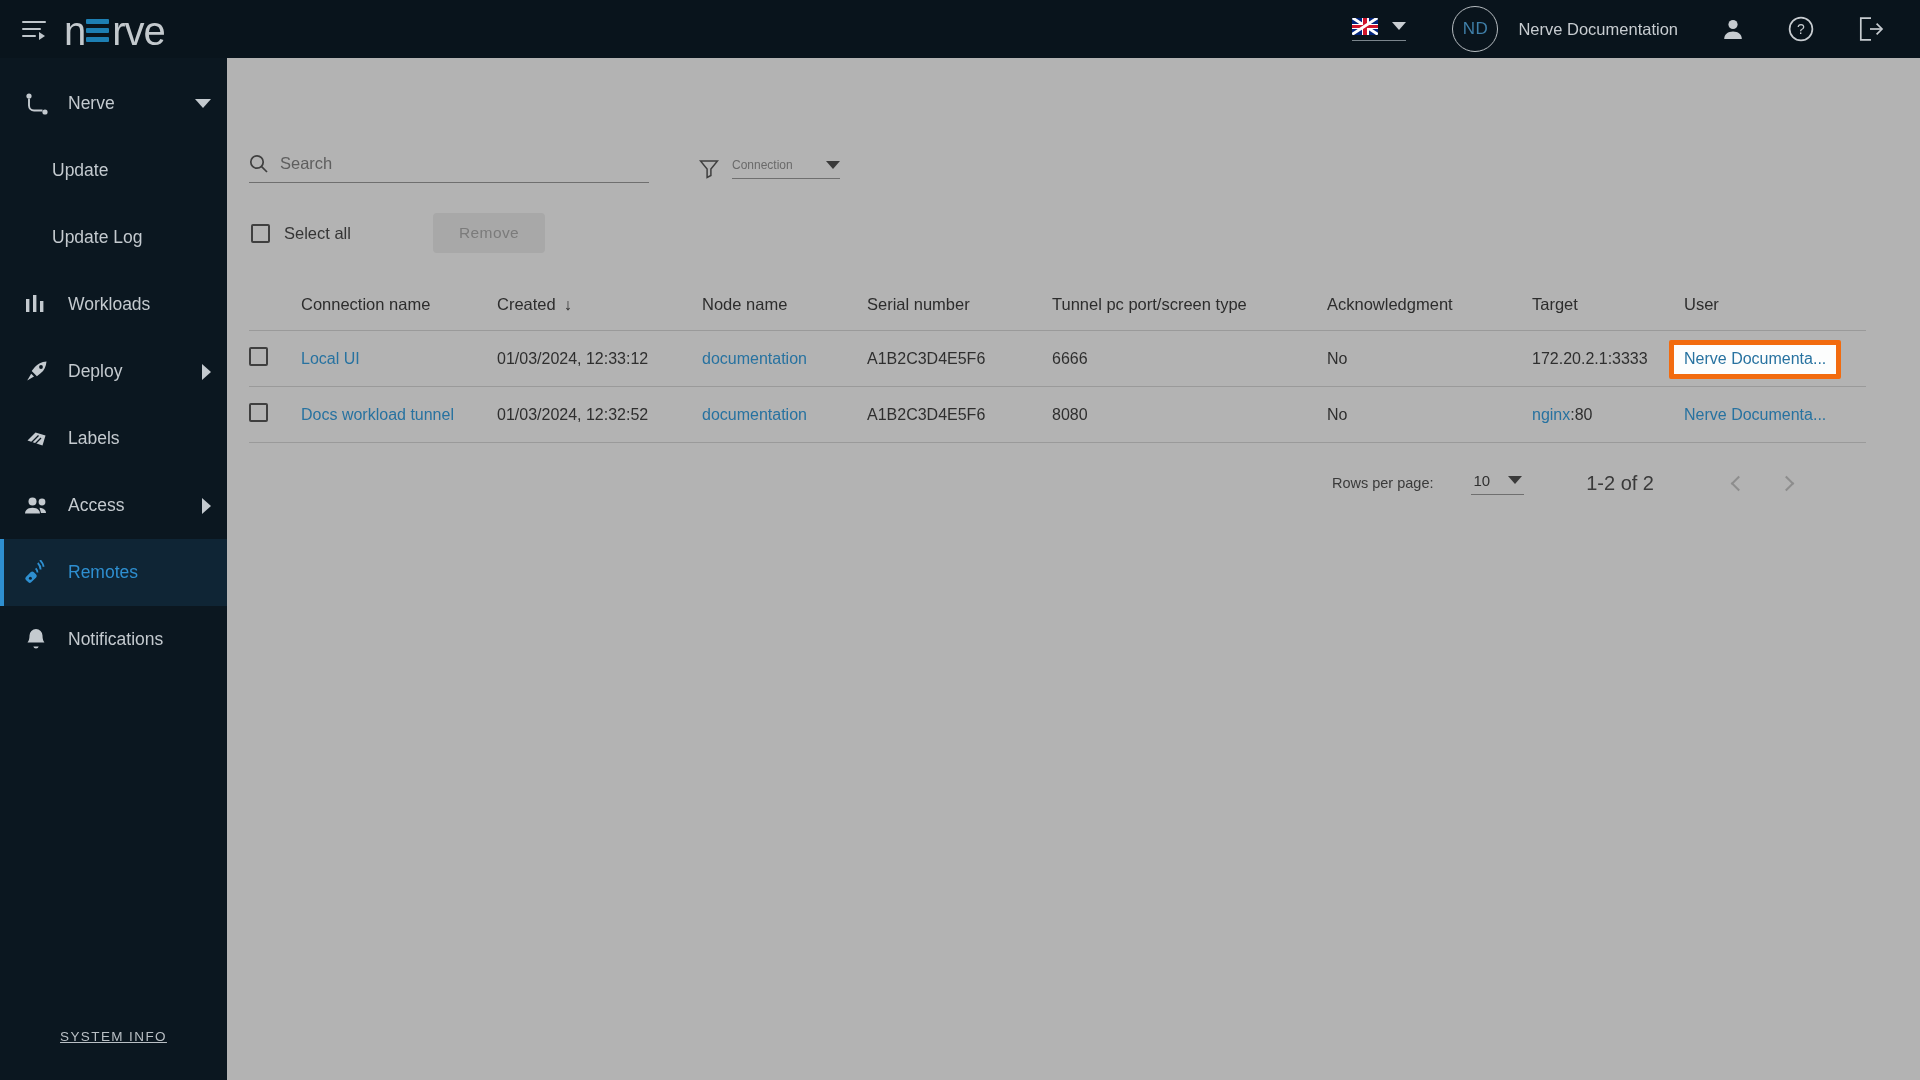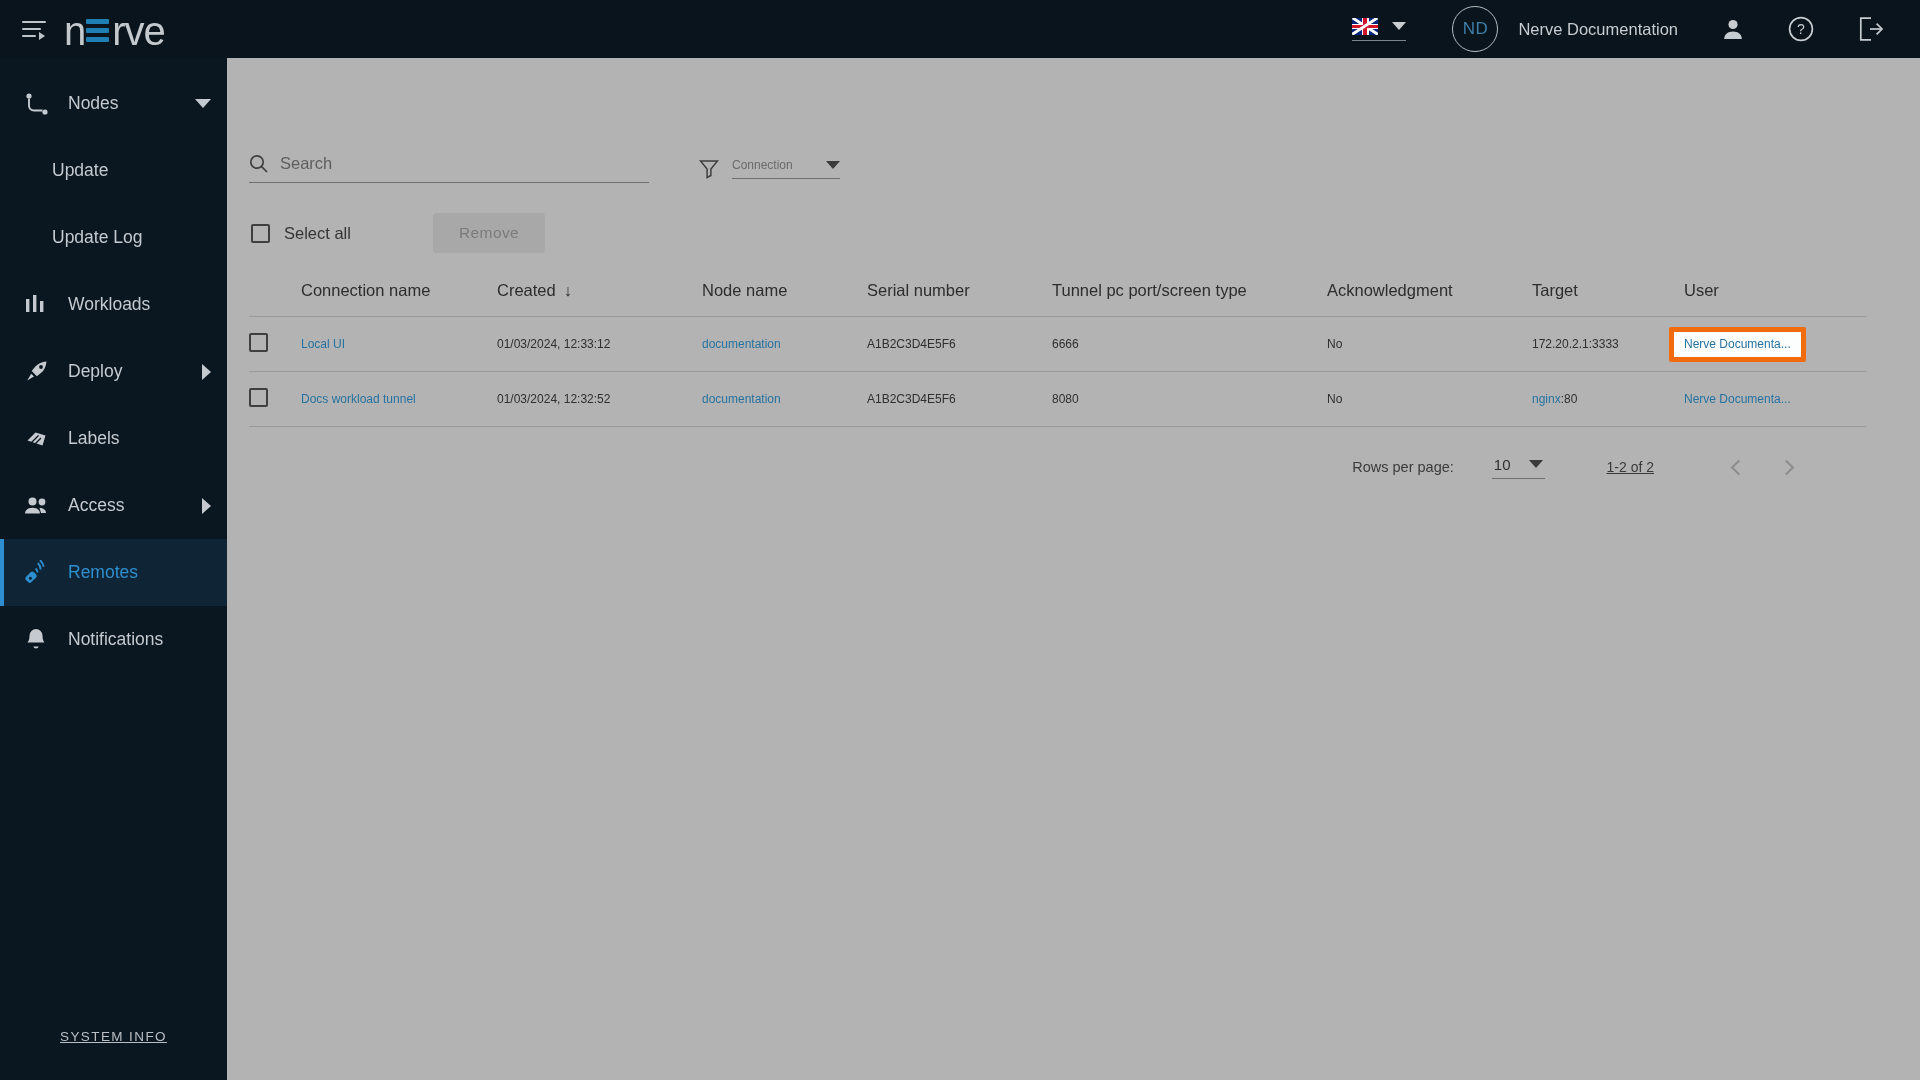--- a/index.html
+++ b/index.html
@@ -175,28 +175,28 @@
     margin-left: 82px;
     background: #a8a8a8; color: #7b7b7b;
     border: none; border-radius: 4px;
     padding: 11px 26px; font-size: 15.5px; letter-spacing: .4px;
     font-family: "Liberation Sans", sans-serif;
     cursor: default;
   }
 
   
   .table-area { padding: 28px 54px 0 22px; }
-  table { width: 100%; border-collapse: collapse; table-layout: fixed; }
+  table { width: 100%; border-collapse: collapse; table-layout: fixed; margin-top: 14px; }
   thead th {
     text-align: left; font-weight: 400; font-size: 16.5px; color: #2d2d2d;
     padding: 0 0 16px 0; vertical-align: bottom;
   }
   thead tr { border-bottom: 1px solid #9a9a9a; }
   tbody td {
-    font-size: 12px; color: #2f2f2f; padding: 16px 0;
+    font-size: 16px; color: #2f2f2f; padding: 16px 0;
     border-bottom: 1px solid #9a9a9a; vertical-align: middle;
   }
   tbody tr:last-child td { border-bottom: 1px solid #9a9a9a; }
   .c-check { width: 52px; }
   .c-name  { width: 196px; }
   .c-created { width: 205px; }
   .c-node  { width: 165px; }
   .c-serial { width: 185px; }
   .c-tunnel { width: 275px; }
   .c-ack   { width: 205px; }
@@ -219,21 +219,21 @@
     display: flex; align-items: center; justify-content: flex-end;
     gap: 12px; padding: 22px 62px 0 0; font-size: 14.5px; color: #3a3a3a;
   }
   .rpp-label { margin-right: 26px; }
   .rpp-select {
     display: flex; align-items: center; gap: 18px;
     border-bottom: 1px solid #6f6f6f; padding: 0 2px 5px 2px; cursor: pointer;
     margin-right: 50px;
   }
   .rpp-value { font-size: 15px; color: #303030; }
-  .range { margin-right: 54px; font-size: 14px; text-decoration: underline; }
+  .range { margin-right: 54px; font-size: 20px; }
   .pg-btn {
     width: 36px; height: 36px; display: flex; align-items: center; justify-content: center;
     cursor: pointer; color: #8d8d8d;
   }
   .chev { width: 11px; height: 11px; border-top: 2px solid #8d8d8d; border-right: 2px solid #8d8d8d; }
   .chev.left  { transform: rotate(-135deg); }
   .chev.right { transform: rotate(45deg); }
 
   svg { display: block; }
 </style>
@@ -308,21 +308,21 @@
       <div class="nav">
 
         <div class="nav-item">
           <span class="ic">
             <svg width="26" height="26" viewBox="0 0 26 26">
               <circle cx="5" cy="5" r="2.6" fill="#c4cacf"></circle>
               <circle cx="21" cy="21" r="2.6" fill="#c4cacf"></circle>
               <path d="M5 7.5v7a5 5 0 0 0 5 5h8.5" fill="none" stroke="#c4cacf" stroke-width="1.9"></path>
             </svg>
           </span>
-          <span>Nodes</span>
+          <span>Nerve</span>
           <span class="nav-chevron-down"></span>
         </div>
 
         <div class="nav-item sub">
           <span>Update</span>
         </div>
 
         <div class="nav-item sub">
           <span>Update Log</span>
         </div>

